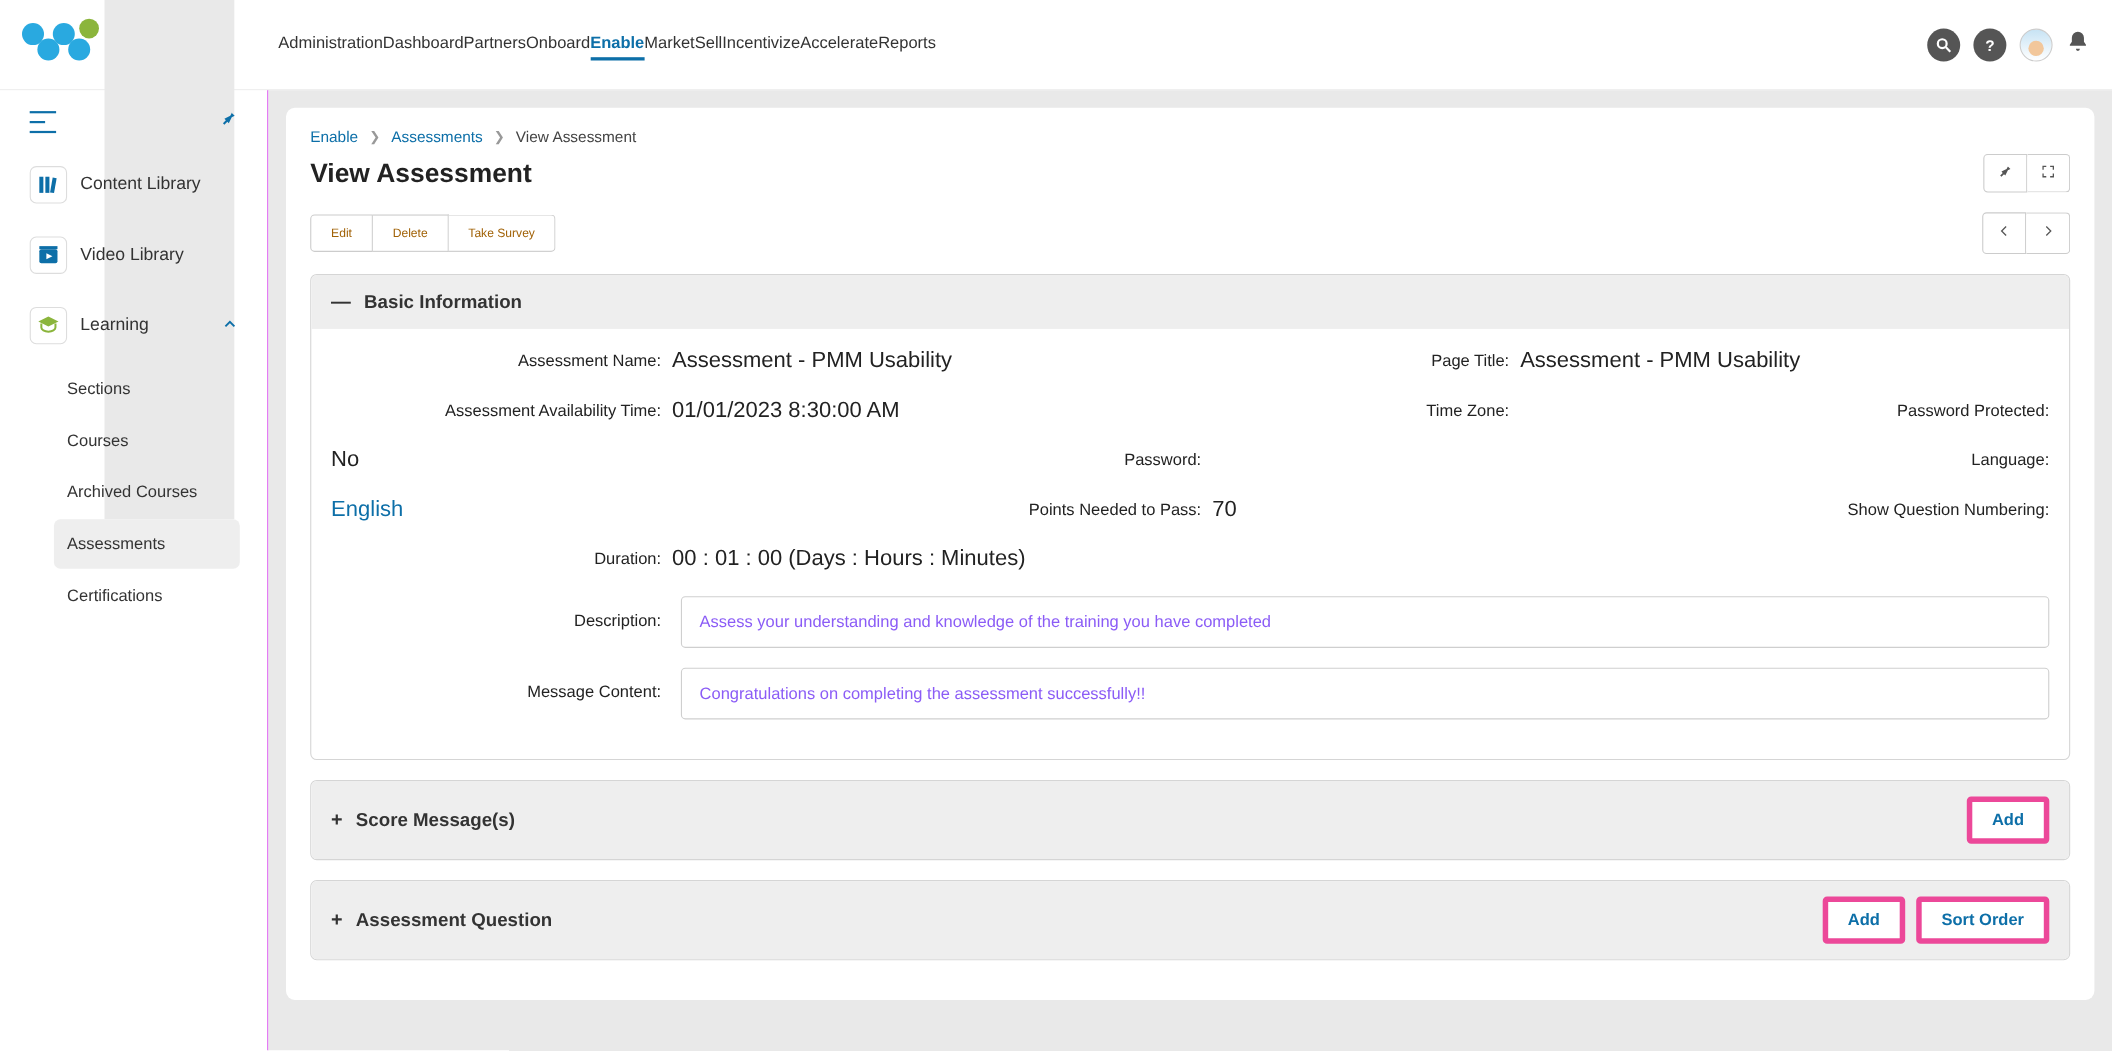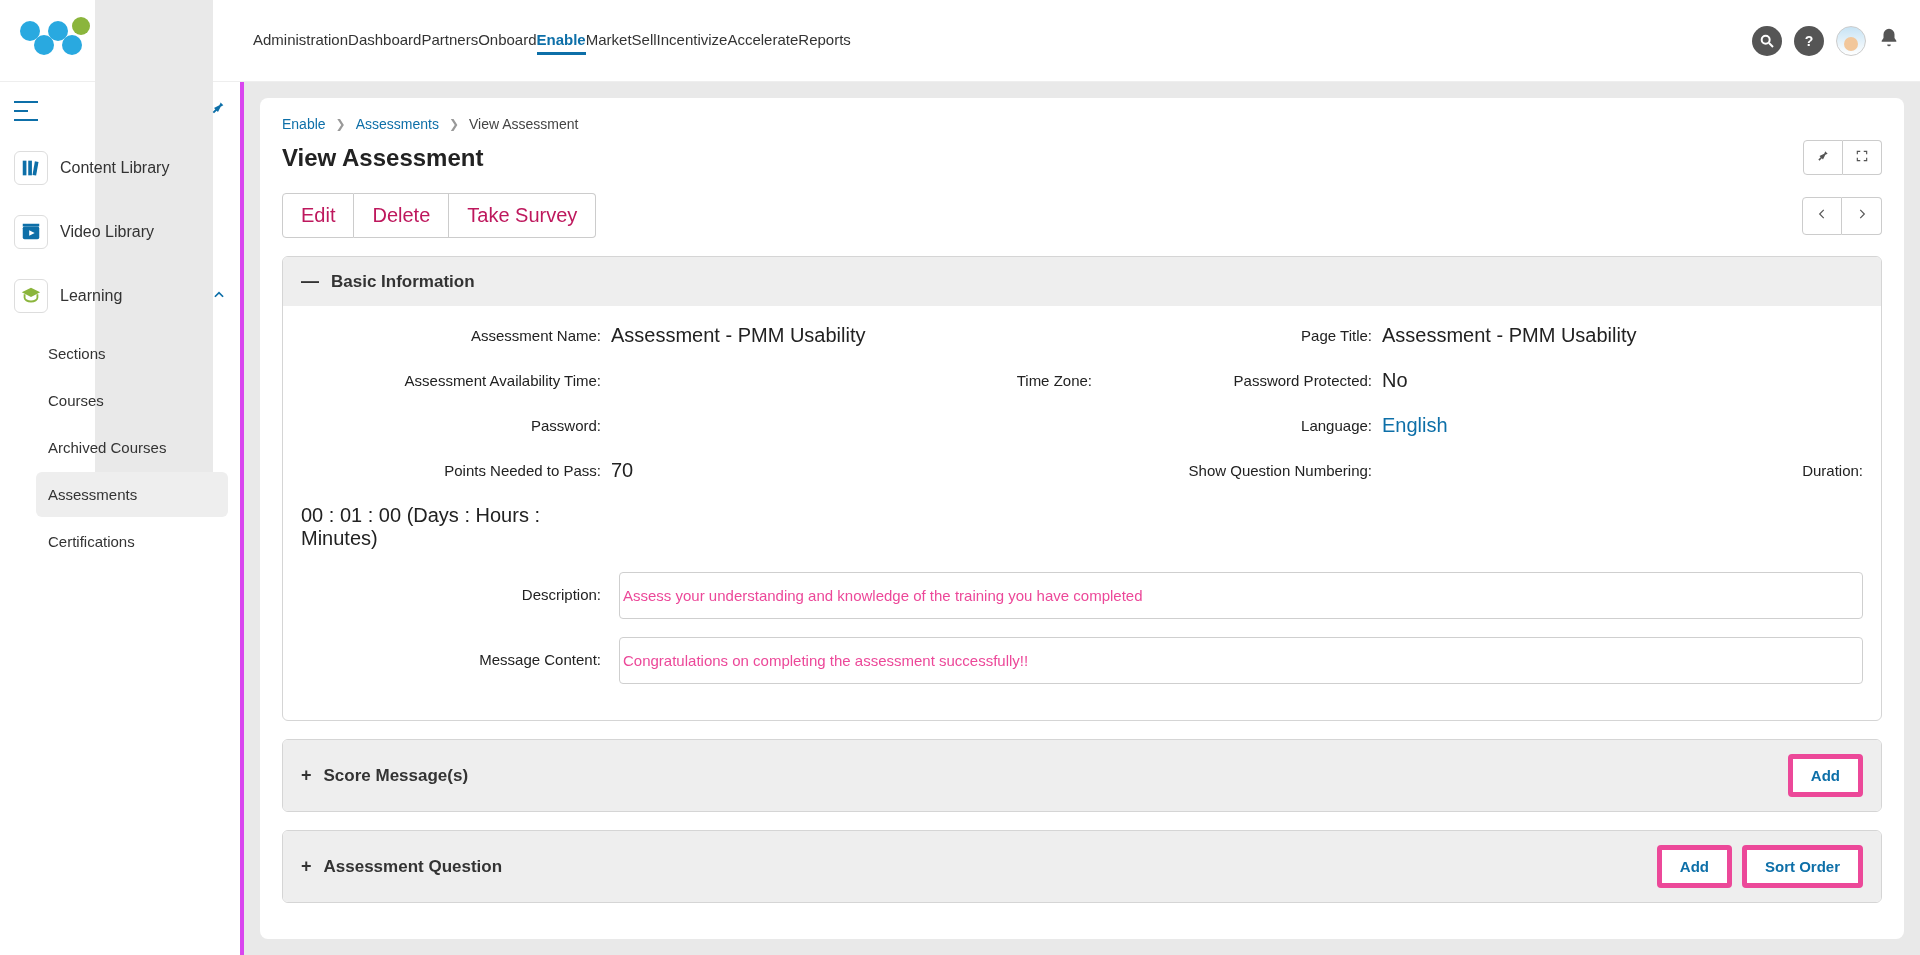--- a/index.html
+++ b/index.html
@@ -15,21 +15,21 @@
   .topnav { display:flex; gap:0; }
   .topnav a { color:#333; text-decoration:none; font-size:15px; padding:4px 0; cursor:pointer;}
   .topnav a.active { color:#0d6fa8; border-bottom:3px solid #0d6fa8; font-weight:600;}
   .top-right { margin-left:auto; display:flex; align-items:center; gap:12px;}
   .round-icon { width:30px; height:30px; border-radius:50%; background:#555; color:#fff; display:flex; align-items:center; justify-content:center; cursor:pointer; font-weight:bold;}
   .avatar { width:30px; height:30px; border-radius:50%; background:linear-gradient(#c7e3f4,#fff); border:1px solid #ccc; display:flex; align-items:flex-end; justify-content:center; overflow:hidden;}
   .avatar .person { width:14px;height:14px;border-radius:50%; background:#f2c79b; margin-bottom:4px; position:relative;}
   .bell { font-size:22px; color:#555; cursor:pointer;}
   
   .layout { display:flex; }
-  .sidebar { width:244px; min-height:calc(100vh - 82px); border-right:4px solid #d946ef; padding:12px 6px;}
+  .sidebar { width:244px; min-height:calc(100vh - 82px); border-right:1px solid #d946ef; padding:12px 19px;}
   .sidebar-top { display:flex; justify-content:space-between; align-items:center; padding:6px 8px 18px 8px;}
   .hamburger { width:24px; height:20px; display:flex; flex-direction:column; justify-content:space-between; cursor:pointer;}
   .hamburger span { height:2px; background:#0d6fa8; display:block;}
   .hamburger span:nth-child(2){ width:60%;}
   .pin { color:#0d6fa8; font-size:18px; cursor:pointer;}
   .side-item { display:flex; align-items:center; gap:12px; padding:12px 8px; cursor:pointer; border-radius:6px; margin-bottom:6px;}
   .side-item .iconbox { width:34px; height:34px; border:1px solid #ddd; border-radius:6px; display:flex; align-items:center; justify-content:center; background:#fff;}
   .side-item .label { flex:1; font-size:16px; color:#333;}
   .side-item .chev { color:#0d6fa8; font-size:14px;}
   .submenu { margin-left:30px;}
@@ -43,21 +43,21 @@
   .breadcrumb .sep { color:#999; font-size:12px;}
   .breadcrumb .current { color:#444;}
   .title-row { display:flex; align-items:center; justify-content:space-between; margin-bottom:18px;}
   .page-title { font-size:24px; font-weight:600; color:#222;}
   .title-actions { display:flex; gap:0;}
   .title-actions button { background:#fff; border:1px solid #ccc; padding:8px 12px; cursor:pointer; color:#555; }
   .title-actions button:first-child { border-radius:4px 0 0 4px;}
   .title-actions button:last-child { border-radius:0 4px 4px 0; border-left:none;}
   .action-row { display:flex; justify-content:space-between; align-items:center; margin-bottom:18px;}
   .btn-group { display:flex;}
-  .btn-group button { background:#fff; border:1px solid #ccc; padding:10px 18px; color:#be185d; font-size:20px; cursor:pointer;}
+  .btn-group button { background:#fff; border:1px solid #ccc; padding:10px 18px; color:#a16207; font-size:11px; cursor:pointer;}
   .btn-group button:first-child{border-radius:4px 0 0 4px;}
   .btn-group button:last-child{border-radius:0 4px 4px 0;}
   .btn-group button + button { border-left:none;}
   .nav-arrows { display:flex;}
   .nav-arrows button { background:#fff; border:1px solid #ccc; width:40px; height:38px; cursor:pointer; color:#555; font-size:16px;}
   .nav-arrows button:first-child{border-radius:4px 0 0 4px;}
   .nav-arrows button:last-child{border-radius:0 4px 4px 0; border-left:none;}
   
   .panel { border:1px solid #d5d5d5; border-radius:6px; margin-bottom:18px; overflow:hidden;}
   .panel-header { background:#eeeeee; padding:14px 18px; display:flex; align-items:center; justify-content:space-between;}
@@ -66,21 +66,21 @@
   .panel-header .section-title { font-size:17px; font-weight:600;}
   .panel-header .right { display:flex; gap:10px;}
   .panel-header .right button { background:#fff; border:5px solid #ec4899; border-radius:4px; padding:8px 18px; color:#0d6fa8; font-size:15px; cursor:pointer;font-weight:bold;}
   .panel-body { padding:18px;}
   .info-grid { display:grid; grid-template-columns: 300px 1fr 270px 1fr; row-gap:22px; column-gap:10px; align-items:center; margin-bottom:22px;}
   .info-grid .lbl { text-align:right; color:#222; font-size:15px;}
   .info-grid .val { color:#222; font-size:20px;}
   .info-grid .val.link { color:#0d6fa8;}
   .wide-row { display:grid; grid-template-columns: 300px 1fr; column-gap:18px; align-items:flex-start; margin-bottom:18px;}
   .wide-row .lbl { text-align:right; color:#222; font-size:15px; padding-top:14px;}
-  .textbox { border:1px solid #cfcfcf; border-radius:4px; padding:14px 3px; font-size:15px; color:#ec4899; background:#fff;}
+  .textbox { border:1px solid #cfcfcf; border-radius:4px; padding:14px 16px; font-size:15px; color:#8b5cf6; background:#fff;}
   
   .iconbox svg { width:22px; height:22px;}
 </style>
 </head>
 <body>
 
 <div class="topbar">
   <div class="logo">
     <div class="logo-shapes">
       <span class="c" style="width:20px;height:20px;background:#29a9e0;left:0;top:4px;"></span>
@@ -237,20 +237,21 @@
           </div>
         </div>
         <div class="panel-body">
           <div class="info-grid">
             <div class="lbl">Assessment Name:</div>
             <div class="val">Assessment - PMM Usability</div>
             <div class="lbl">Page Title:</div>
             <div class="val">Assessment - PMM Usability</div>
 
             <div class="lbl">Assessment Availability Time:</div>
+            <div class="val">01/01/2023 8:30:00 AM</div>
             <div class="lbl">Time Zone:</div>
 
             <div class="lbl">Password Protected:</div>
             <div class="val">No</div>
             <div class="lbl">Password:</div>
             <div class="val"></div>
 
             <div class="lbl">Language:</div>
             <div class="val link">English</div>
             <div class="lbl">Points Needed to Pass:</div>

